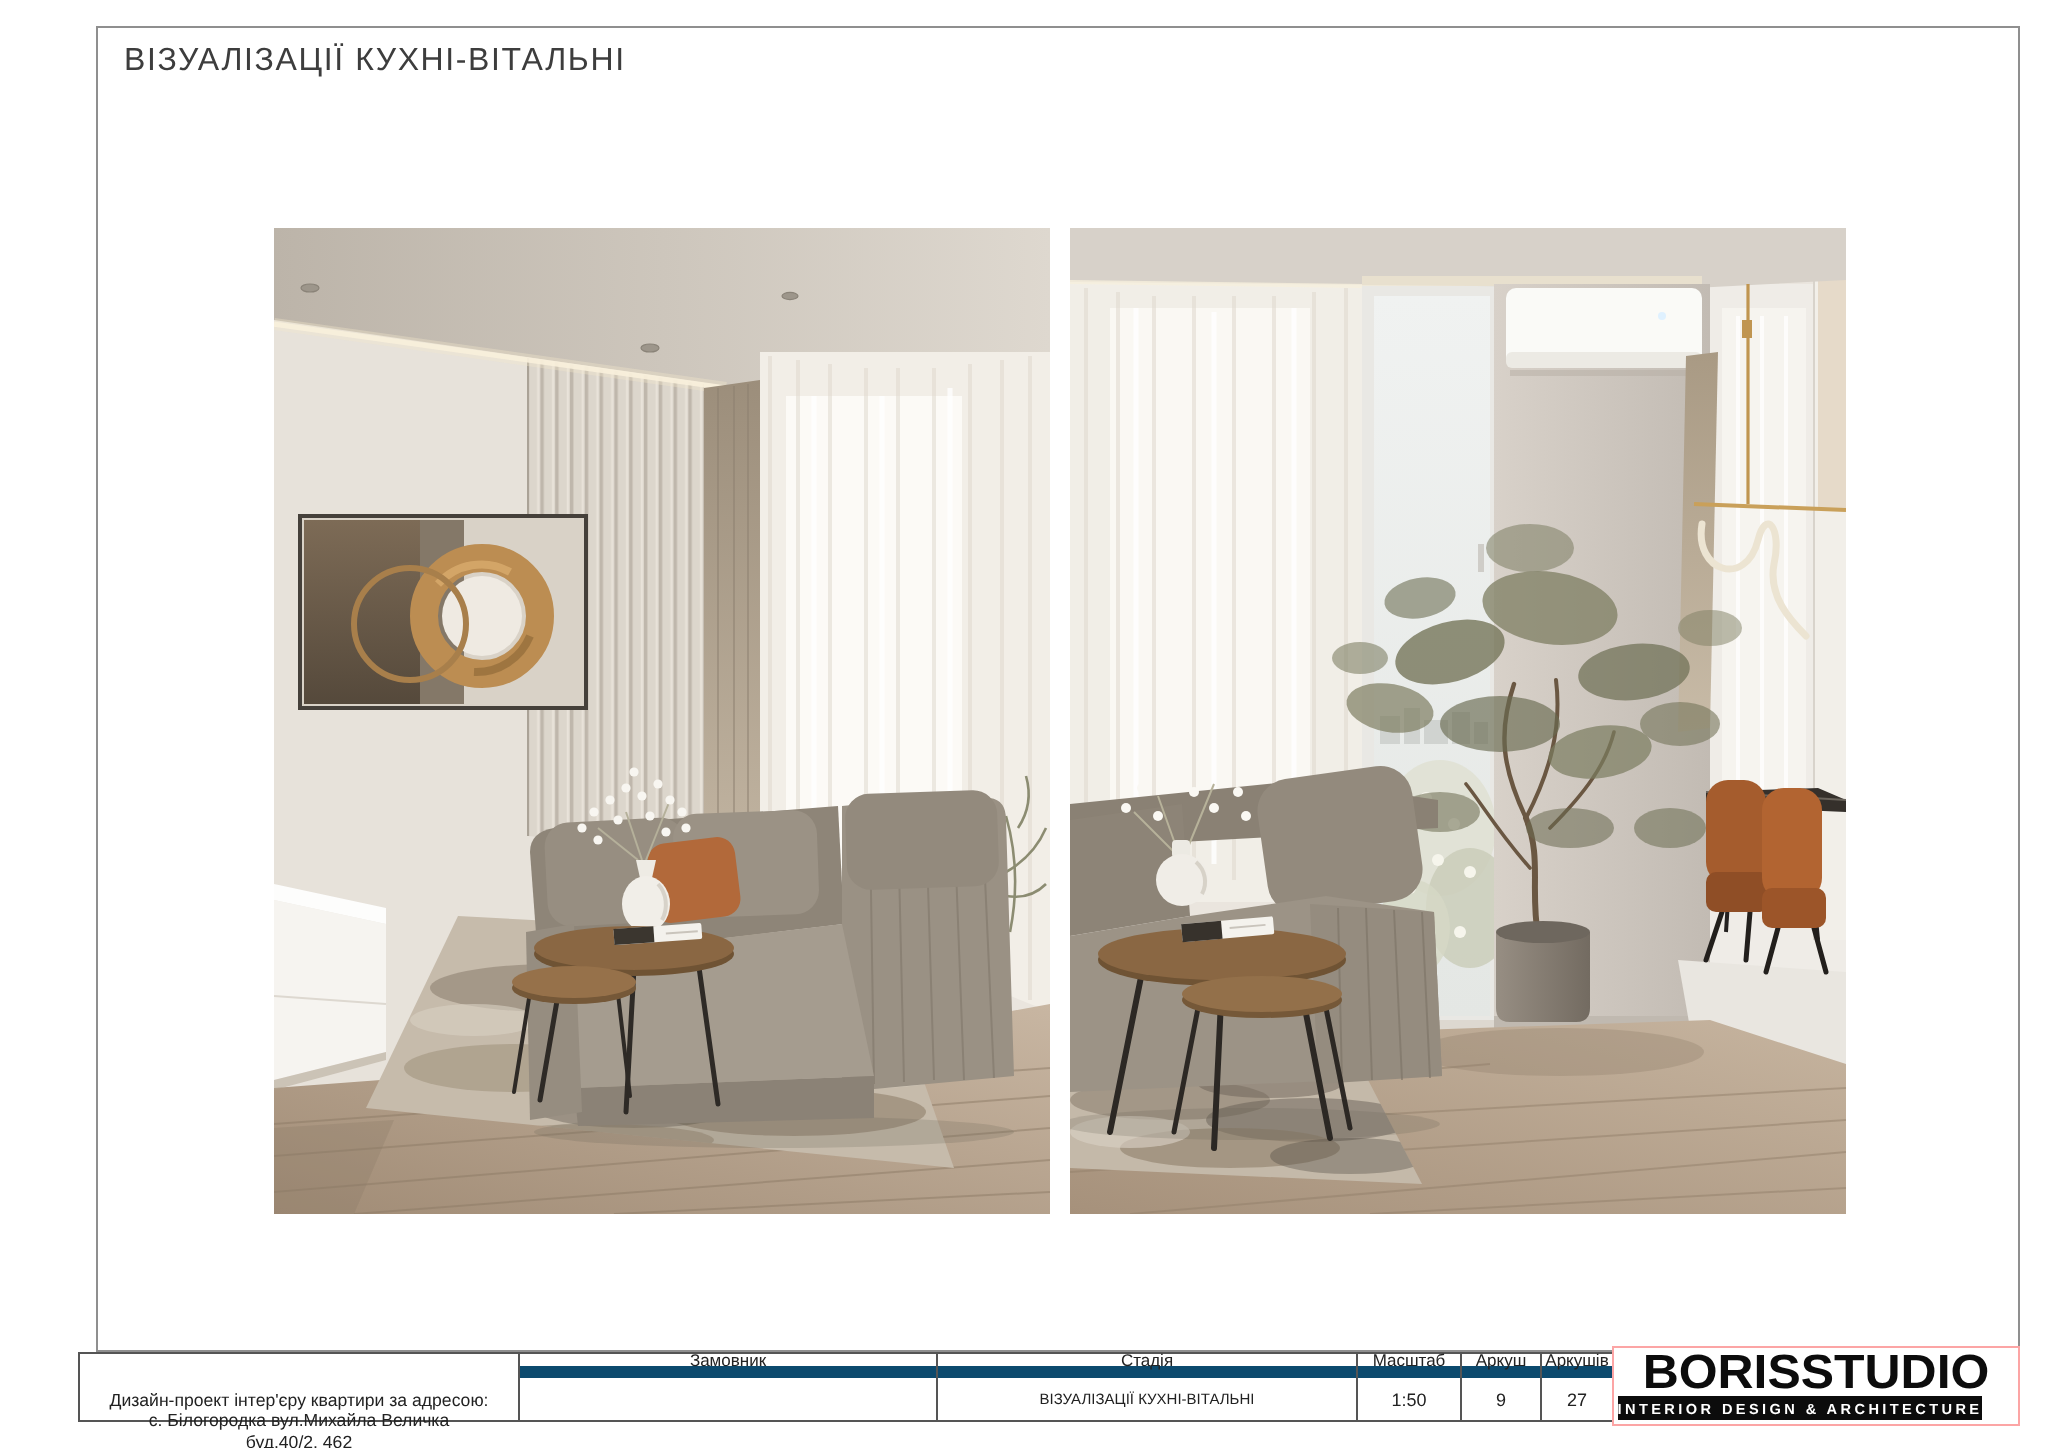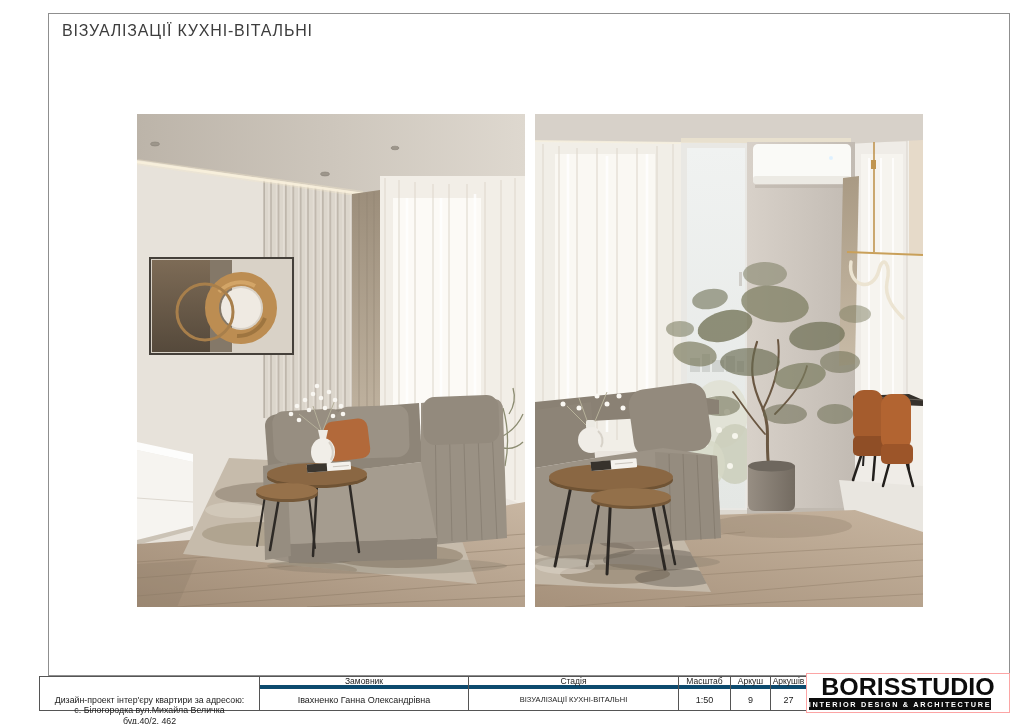--- a/index.html
+++ b/index.html
@@ -7,21 +7,21 @@
   .frame{position:absolute;left:48px;top:13px;width:962px;height:663px;border:1px solid #8f8f8f;box-sizing:border-box;background:#fff;}
   .page-title{position:absolute;left:62px;top:22px;font-size:16px;font-weight:400;letter-spacing:.8px;color:#3d3d3d;}
   .render{position:absolute;top:114px;width:388px;height:493px;margin:0;padding:0;overflow:hidden;background:#ece7e0;}
   .render svg{display:block;width:388px;height:493px;}
   #render1{left:137px;}
   #render2{left:535px;}
   
   .titleblock{position:absolute;left:39px;top:676px;width:971px;height:35px;border:1px solid #555;box-sizing:border-box;display:flex;background:#fff;}
   .tb-cell{border-right:1px solid #555;box-sizing:border-box;display:flex;flex-direction:column;min-width:0;}
   .tb-cell:last-child{border-right:none;}
-  .tb-head{height:12px;border-bottom:4px solid #0c4a6e;box-sizing:border-box;display:flex;align-items:center;justify-content:center;font-size:8.5px;color:#222;white-space:nowrap;}
+  .tb-head{height:12px;border-bottom:6px solid #0c4a6e;box-sizing:border-box;display:flex;align-items:center;justify-content:center;font-size:8.5px;color:#222;white-space:nowrap;}
   .tb-val{flex:1;display:flex;align-items:center;justify-content:center;font-size:9px;white-space:nowrap;}
   .tb-address{justify-content:center;align-items:center;text-align:center;font-size:8.8px;line-height:10.4px;padding:18px 2px;}
   .tb-address div{white-space:nowrap;}
   .stage-val{font-size:7.5px;}
   
   .logo{position:absolute;left:806px;top:673px;width:204px;height:40px;border:1px solid #fca5a5;background:#fff;box-sizing:border-box;}
   .logo-name{position:absolute;top:-1px;left:0;right:0;text-align:center;font-size:24px;font-weight:700;letter-spacing:0px;color:#0c0c0c;transform:scaleX(1.04);}
   .logo-bar{position:absolute;left:2px;right:18px;bottom:2px;height:12px;background:#0c0c0c;color:#fff;display:flex;align-items:center;justify-content:center;font-size:7.3px;font-weight:700;letter-spacing:1.7px;white-space:nowrap;}
 </style>
 </head>
@@ -470,21 +470,20 @@
     <div class="tb-val tb-address">
       <div>
         <div>Дизайн-проект інтер'єру квартири за адресою:</div>
         <div>с. Білогородка вул.Михайла Величка</div>
         <div>буд.40/2, 462</div>
       </div>
     </div>
   </div>
   <div class="tb-cell" style="width:209px;">
     <div class="tb-head">Замовник</div>
-    <div class="tb-val">Івахненко Ганна Олександрівна</div>
   </div>
   <div class="tb-cell" style="width:210px;">
     <div class="tb-head">Стадія</div>
     <div class="tb-val stage-val">ВІЗУАЛІЗАЦІЇ КУХНІ-ВІТАЛЬНІ</div>
   </div>
   <div class="tb-cell" style="width:52px;">
     <div class="tb-head">Масштаб</div>
     <div class="tb-val">1:50</div>
   </div>
   <div class="tb-cell" style="width:40px;">

